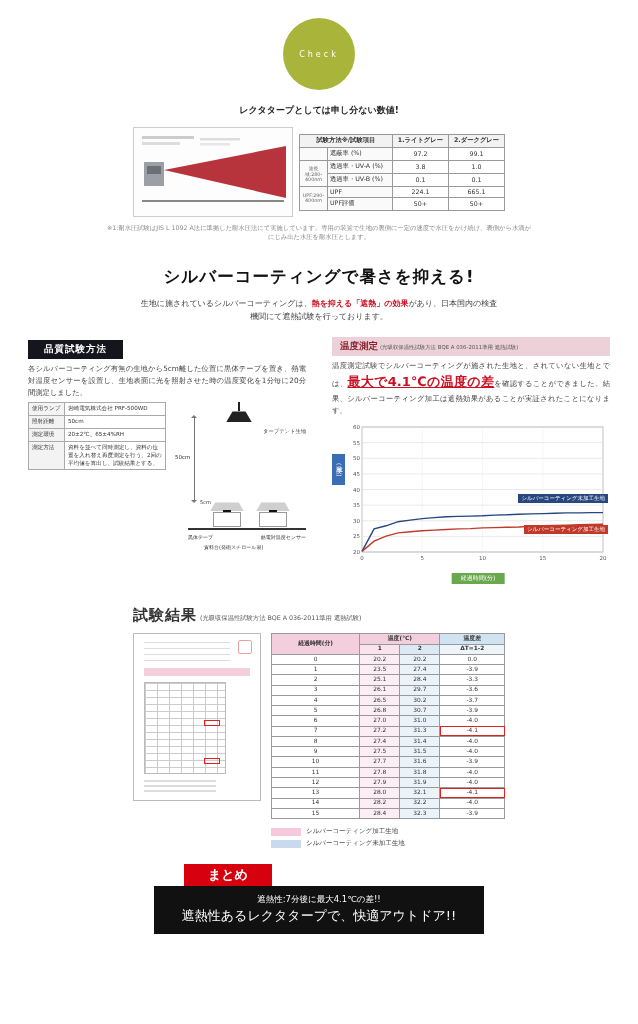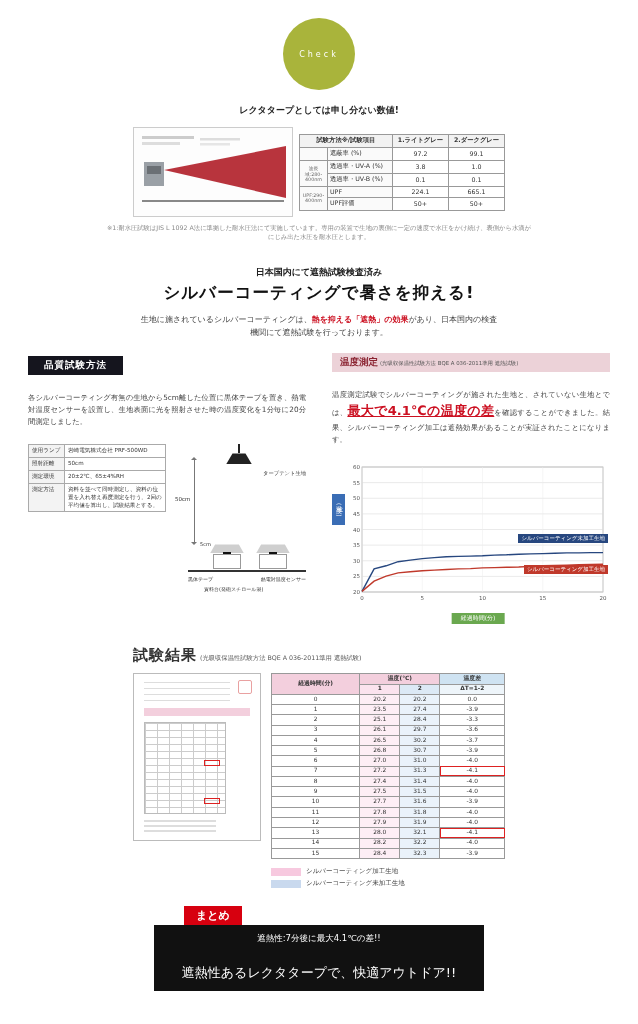--- a/index.html
+++ b/index.html
@@ -25,21 +25,21 @@
   .uv-table .c-head { background: #f2f2f2; font-weight: bold; }
   .uv-table .rlabel { background: #fafafa; text-align: left; white-space: nowrap; font-weight: normal; }
   .uv-table .grp { font-size: 4.8px; color: #666; background: #fafafa; width: 28px; }
   .footnote { font-size: 6.3px; color: #888; text-align: center; width: 430px; margin: 6px auto 24px; line-height: 1.5; }
 
   .two-col { display: flex; gap: 26px; padding: 0 28px; margin-top: 14px; }
   .col { flex: 1; min-width: 0; }
   .col-header-dark { display: inline-block; background: #15151e; color: #fff; font-size: 9.5px; font-weight: bold; padding: 3px 16px; letter-spacing: 1px; }
   .col-header-pink { background: #ecd2d8; color: #8b2432; font-size: 9.5px; font-weight: bold; padding: 3px 8px; }
   .col-header-pink .rh-note { font-size: 5.4px; font-weight: normal; margin-left: 2px; }
-  .small-text { font-size: 7.3px; line-height: 1.6; color: #444; margin: 17px 0; text-align: justify; }
+  .small-text { font-size: 7.3px; line-height: 1.6; color: #444; margin: 4px 0; text-align: justify; }
 
   .method-flex { display: flex; gap: 8px; }
   .spec-table { border-collapse: collapse; font-size: 5.6px; flex: 1; align-self: flex-start; }
   .spec-table th, .spec-table td { border: 1px solid #aaa; padding: 2px 3px; text-align: left; vertical-align: top; line-height: 1.4; }
   .spec-table th { background: #f3f3f3; white-space: nowrap; font-weight: normal; width: 36px; }
 
   .lamp-diagram { position: relative; width: 132px; height: 158px; flex-shrink: 0; }
   .ld-stem { position: absolute; left: 64px; top: 0; width: 2px; height: 9px; background: #222; }
   .ld-lamp { position: absolute; left: 52px; top: 9px; width: 26px; height: 11px; background: #222; clip-path: polygon(25% 0,75% 0,100% 100%,0 100%); }
   .ld-arrow { position: absolute; left: 20px; top: 14px; width: 1px; height: 86px; background: #777; }
@@ -90,23 +90,23 @@
   .ht-sub1 { background: #fbe3ee; } .ht-sub2 { background: #dce9f5; } .ht-subd { background: #eef5fa; }
   .c1 { background: #fdeef5; } .c2 { background: #eaf2fa; }
   .hl { outline: 1.3px solid #d22; outline-offset: -1.3px; }
 
   .legend { margin: 8px 0 0 138px; }
   .legend-row { display: flex; align-items: center; gap: 5px; margin-bottom: 3px; }
   .legend-swatch { width: 30px; height: 8px; }
   .legend-label { font-size: 6.5px; color: #444; }
 
   .summary { width: 330px; margin: 16px auto 0; }
-  .matome-badge { display: inline-block; background: #d7000f; color: #fff; font-size: 11px; font-weight: bold; padding: 2px 12px; margin-left: 30px; }
+  .matome-badge { display: inline-block; background: #d7000f; color: #fff; font-size: 13px; font-weight: bold; padding: 2px 24px; margin-left: 30px; }
   .summary-bar { background: #111; color: #fff; text-align: center; padding: 8px 6px 9px; }
-  .s-line1 { font-size: 8.5px; margin-bottom: 19px; }
+  .s-line1 { font-size: 8.5px; margin-bottom: 1px; }
   .s-line2 { font-size: 13px; font-weight: normal; }
 </style>
 </head>
 <body>
 
 <div class="page">
 
   <div class="check-circle">
     <span>Check</span>
   </div>
@@ -163,21 +163,20 @@
               <td>50+</td>
             </tr>
           </tbody>
         </table>
     </div>
 
     <p class="footnote">※1:耐水圧試験はJIS L 1092 A法に準拠した耐水圧法にて実施しています。専用の装置で生地の裏側に一定の速度で水圧をかけ続け、表側から水滴がにじみ出た水圧を耐水圧とします。</p>
   </section>
 
   <section>
-    <h3 class="sub-heading">日本国内にて遮熱試験検査済み</h3>
     <h2 class="main-heading">シルバーコーティングで暑さを抑える!</h2>
     <p class="body-text center" id="heat-para"><span>生地に施されているシルバーコーティングは、</span><span class="red">熱を抑える「遮熱」の効果</span><span>があり、日本国内の検査機関にて遮熱試験を行っております。</span></p>
   </section>
 
   <section class="two-col">
     <div class="col">
       <div class="col-header-dark">品質試験方法</div>
       <p class="small-text">各シルバーコーティング有無の生地から5cm離した位置に黒体テープを置き、熱電対温度センサーを設置し、生地表面に光を照射させた時の温度変化を1分毎に20分間測定しました。</p>
       <div class="method-flex">
         <table class="spec-table" id="spec-table">

